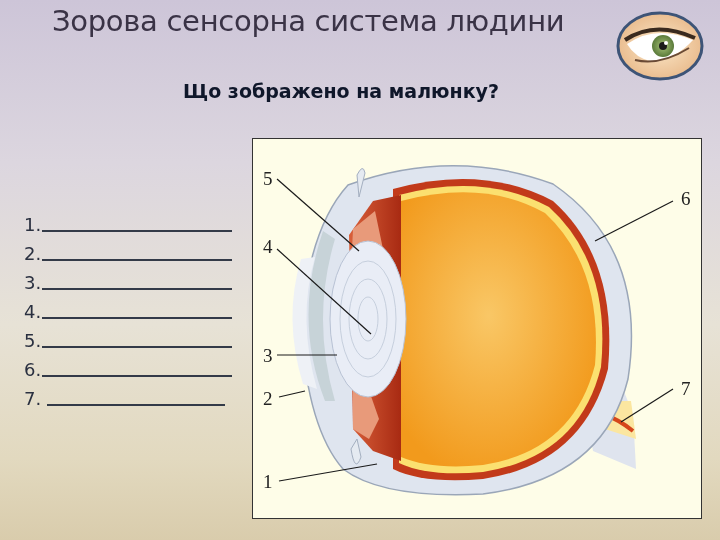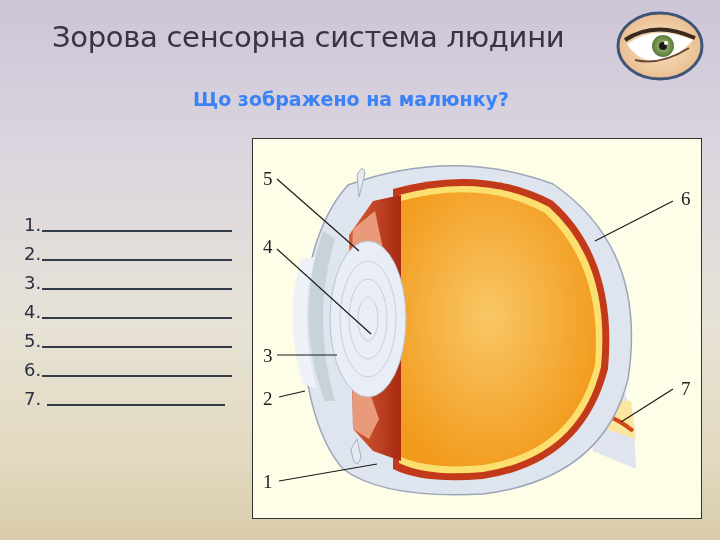--- a/index.html
+++ b/index.html
@@ -2,32 +2,32 @@
 <html><head>
 <meta charset="utf-8">
 <style>
   html, body { margin: 0; padding: 0; }
   body {
     width: 720px; height: 540px; overflow: hidden; position: relative;
     background: linear-gradient(180deg, #cdc5d8 0%, #dcd6df 30%, #e7e2d6 60%, #e2d9bf 85%, #d9ccac 100%);
     font-family: "Liberation Sans", "DejaVu Sans", sans-serif;
   }
   .title {
-    position: absolute; left: 52px; top: 20px; width: 540px;
+    position: absolute; left: 52px; top: 4px; width: 540px;
     font-family: "DejaVu Sans", sans-serif;
     font-size: 29px; color: #3a3346; letter-spacing: -0.3px;
     white-space: nowrap;
   }
   .eye-badge {
     position: absolute; left: 615px; top: 10px; width: 90px; height: 72px;
   }
   .question {
-    position: absolute; left: 183px; top: 88px;
+    position: absolute; left: 183px; top: 80px;
     font-family: "DejaVu Sans", sans-serif; font-weight: bold;
-    font-size: 19px; color: #3b82f6; white-space: nowrap; margin-left: 10px;
+    font-size: 19px; color: #0f172a; white-space: nowrap;
   }
   .answers {
     position: absolute; left: 24px; top: 207px; margin: 0; padding: 0; list-style: none;
   }
   .answers li {
     height: 29px; display: flex; align-items: flex-end;
     font-family: "DejaVu Sans", sans-serif; font-size: 18px; color: #2a3040;
   }
   .answers .num { display: inline-block; line-height: 22px; }
   .answers .blank {

